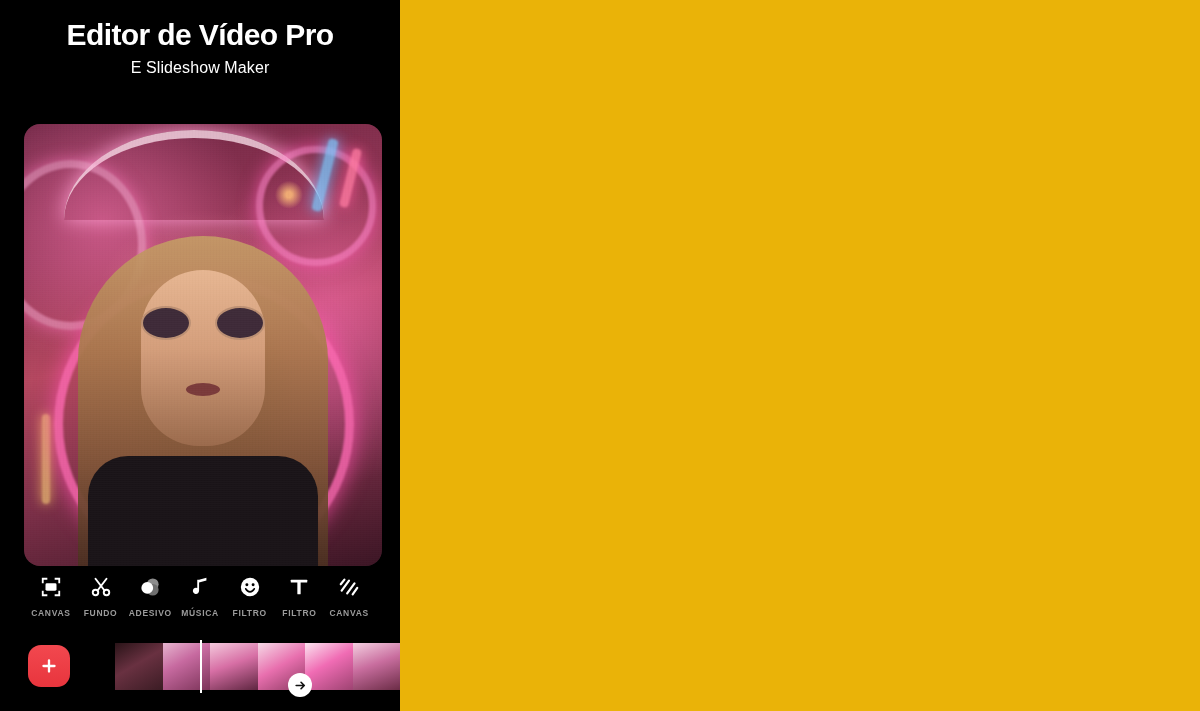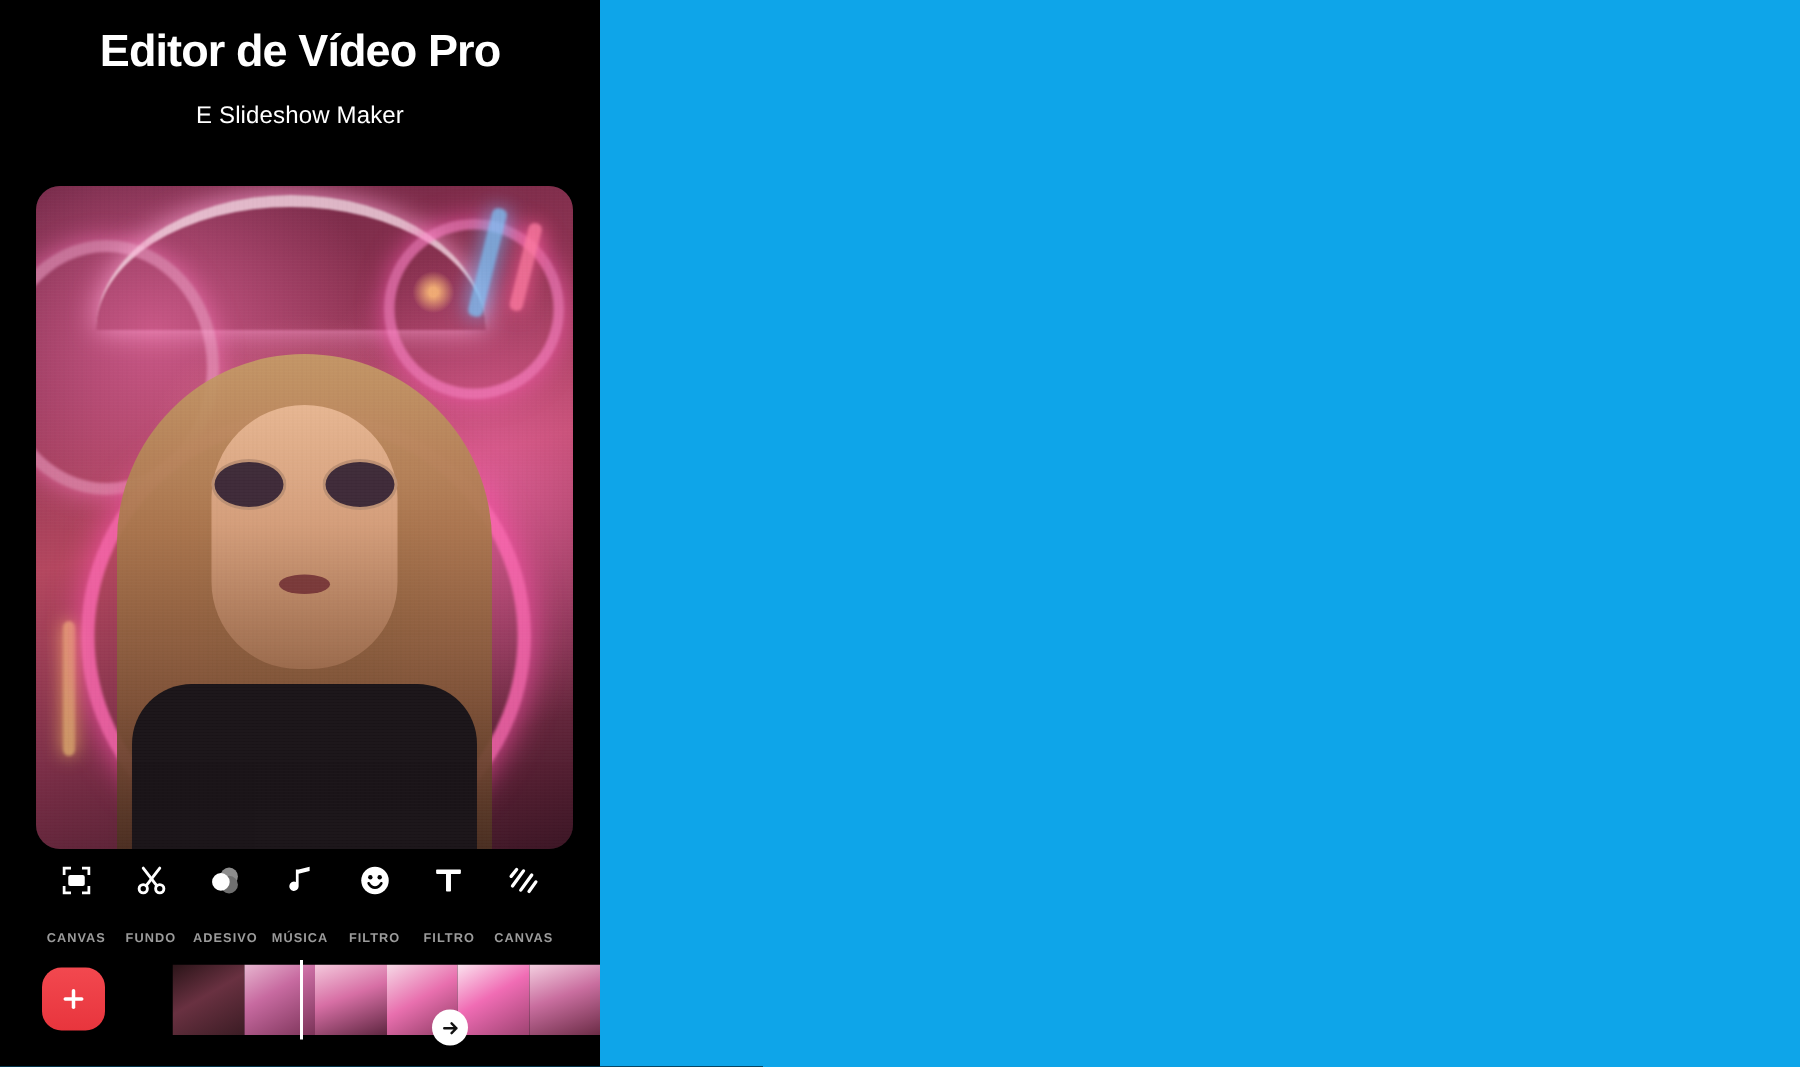--- a/index.html
+++ b/index.html
@@ -1,30 +1,30 @@
 <!DOCTYPE html>
 <html><head>
 <meta charset="utf-8">
 <title>App Store Screenshots</title>
 <style>
   * { margin:0; padding:0; box-sizing:border-box; }
   html,body{
     width:1200px;height:711px;background:#000;overflow:hidden;
     font-family:"Liberation Sans", sans-serif;
   }
-  .stage{position:relative;width:1200px;height:711px;background:#0ea5e9;display:flex;}
+  .stage{position:relative;width:1200px;height:711px;background:#eab308;display:flex;}
   .panel{position:relative;width:400px;height:711px;background:#000;overflow:hidden;}
 
   
   .head{text-align:center;padding-top:18px;}
   .h-title{
     color:#fff;font-size:30px;font-weight:bold;letter-spacing:-0.6px;line-height:1.12;
   }
   .h-title .reg{font-weight:normal;}
-  .h-sub{color:#fff;font-size:16px;font-weight:normal;margin-top:17px;letter-spacing:0.1px;}
+  .h-sub{color:#fff;font-size:16px;font-weight:normal;margin-top:7px;letter-spacing:0.1px;}
 
   
   .preview{
     position:absolute;border-radius:16px;overflow:hidden;background:#111;
   }
   .p1-preview{left:24px;top:124px;width:358px;height:442px;}
 
   
   .photo-neon{position:absolute;inset:0;
     background:
@@ -59,21 +59,21 @@
   .sil-body{bottom:0;width:230px;height:110px;border-radius:40px 40px 0 0;background:#1a1418;}
   .sil-mouth{bottom:170px;width:34px;height:13px;border-radius:50%;background:rgba(110,45,50,.85);}
   .grain{position:absolute;inset:0;opacity:.16;
     background-image:repeating-linear-gradient(0deg,rgba(255,255,255,.09) 0 1px,transparent 1px 2px),
                      repeating-linear-gradient(90deg,rgba(0,0,0,.07) 0 1px,transparent 1px 3px);}
 
   
   .toolbar{position:absolute;left:12px;top:574px;width:376px;display:flex;justify-content:space-between;padding:0 14px;}
   .tool{display:flex;flex-direction:column;align-items:center;width:50px;}
   .tool .ico{height:26px;display:flex;align-items:center;justify-content:center;}
-  .tool .lbl{margin-top:20px;color:#9b9b9b;font-size:8.5px;font-weight:bold;letter-spacing:.7px;}
+  .tool .lbl{margin-top:8px;color:#9b9b9b;font-size:8.5px;font-weight:bold;letter-spacing:.7px;}
 
   
   .addbtn{position:absolute;left:28px;top:645px;width:42px;height:42px;border-radius:13px;
     background:linear-gradient(180deg,#f2484f 0%,#e8353d 100%);display:flex;align-items:center;justify-content:center;}
   .filmstrip{position:absolute;left:115px;top:643px;width:285px;height:47px;display:flex;overflow:hidden;}
   .fs-cell{flex:1 1 auto;height:100%;}
   .fs-a{background:linear-gradient(150deg,#2a1418 0%,#693141 45%,#3b1c24 100%);}
   .fs-b{background:linear-gradient(150deg,#e7b5cf 0%,#c76aa0 40%,#7b3358 100%);}
   .fs-c{background:linear-gradient(160deg,#f4c9dc 0%,#d76fa5 45%,#5e2640 100%);}
   .fs-d{background:linear-gradient(150deg,#f6d9e6 0%,#e86fae 48%,#8d3a62 100%);}

